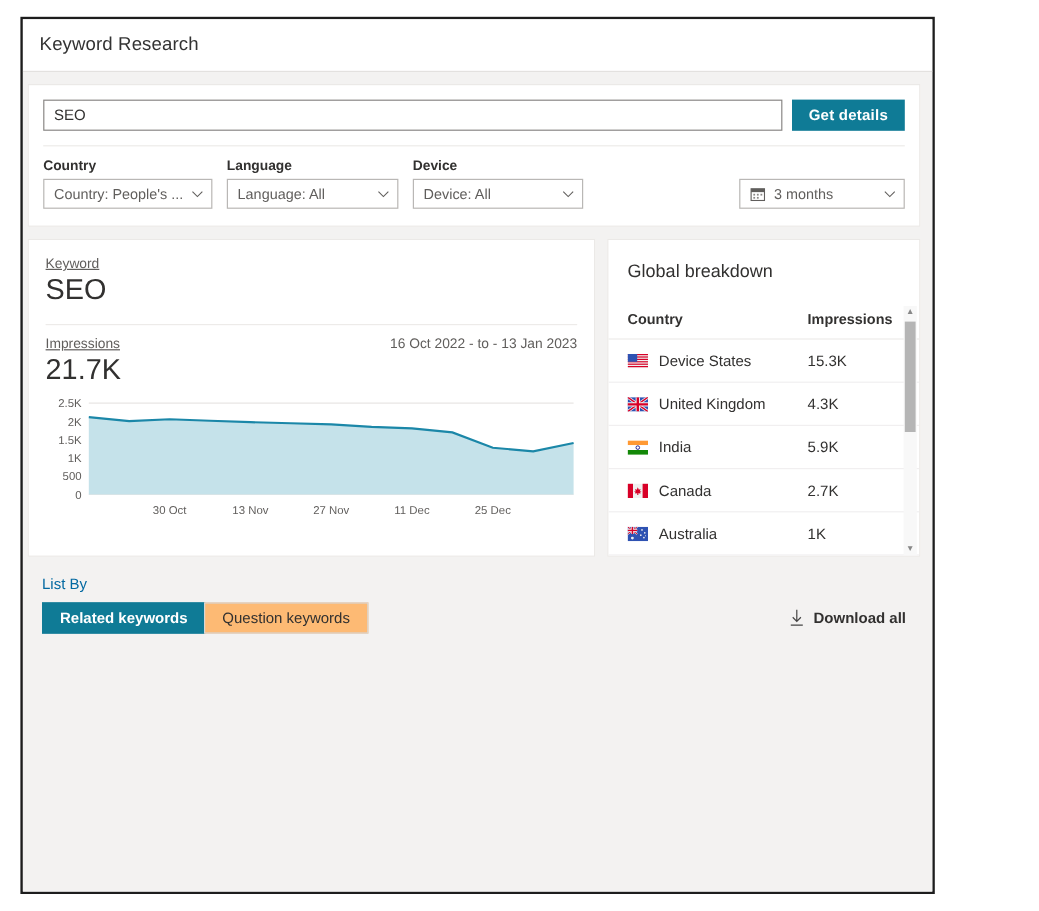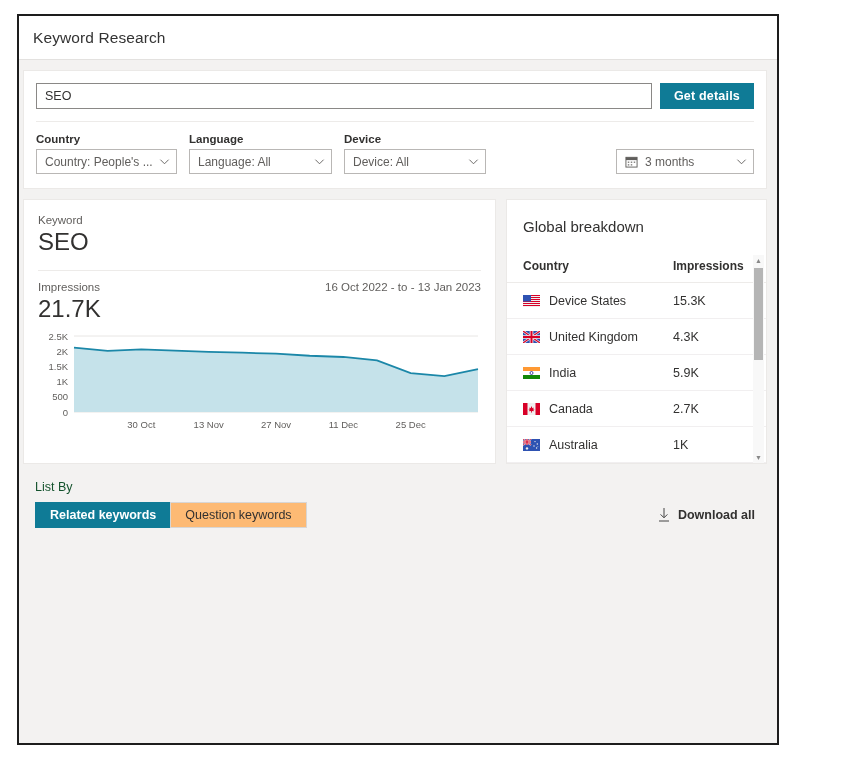--- a/index.html
+++ b/index.html
@@ -127,20 +127,21 @@
   .mid-row { display: flex; gap: 10px; margin-top: 10px; }
   .kw-card {
     width: 473px;
     background: #ffffff;
     border: 1px solid #ebe9e7;
     padding: 14px 14px 8px 14px;
   }
   .kw-label, .imp-label {
     font-size: 11.5px;
     color: #605e5c;
+    text-decoration: underline;
   }
   .kw-value {
     font-size: 24px;
     color: #323130;
     font-weight: 400;
     line-height: 30px;
     margin-top: 1px;
   }
   .kw-sep { height: 1px; background: #edebe9; margin: 13px 0 10px 0; }
   .imp-head { display: flex; justify-content: space-between; align-items: baseline; }
@@ -216,21 +217,21 @@
   .gb-thumb {
     position: absolute;
     left: 1px; top: 13px;
     width: 9px; height: 92px;
     background: #b5b5b5;
   }
   .gb-scroll .arr.bottom { position: absolute; bottom: 0; left: 0; }
   
   .listby-label {
     font-size: 12.5px;
-    color: #14532d;
+    color: #0369a1;
     margin: 16px 0 8px 12px;
   }
   .tabs-row {
     display: flex;
     align-items: center;
     justify-content: space-between;
     padding: 0 12px 0 12px;
     text-align: center;
   }
   .tabs { display: flex; }

